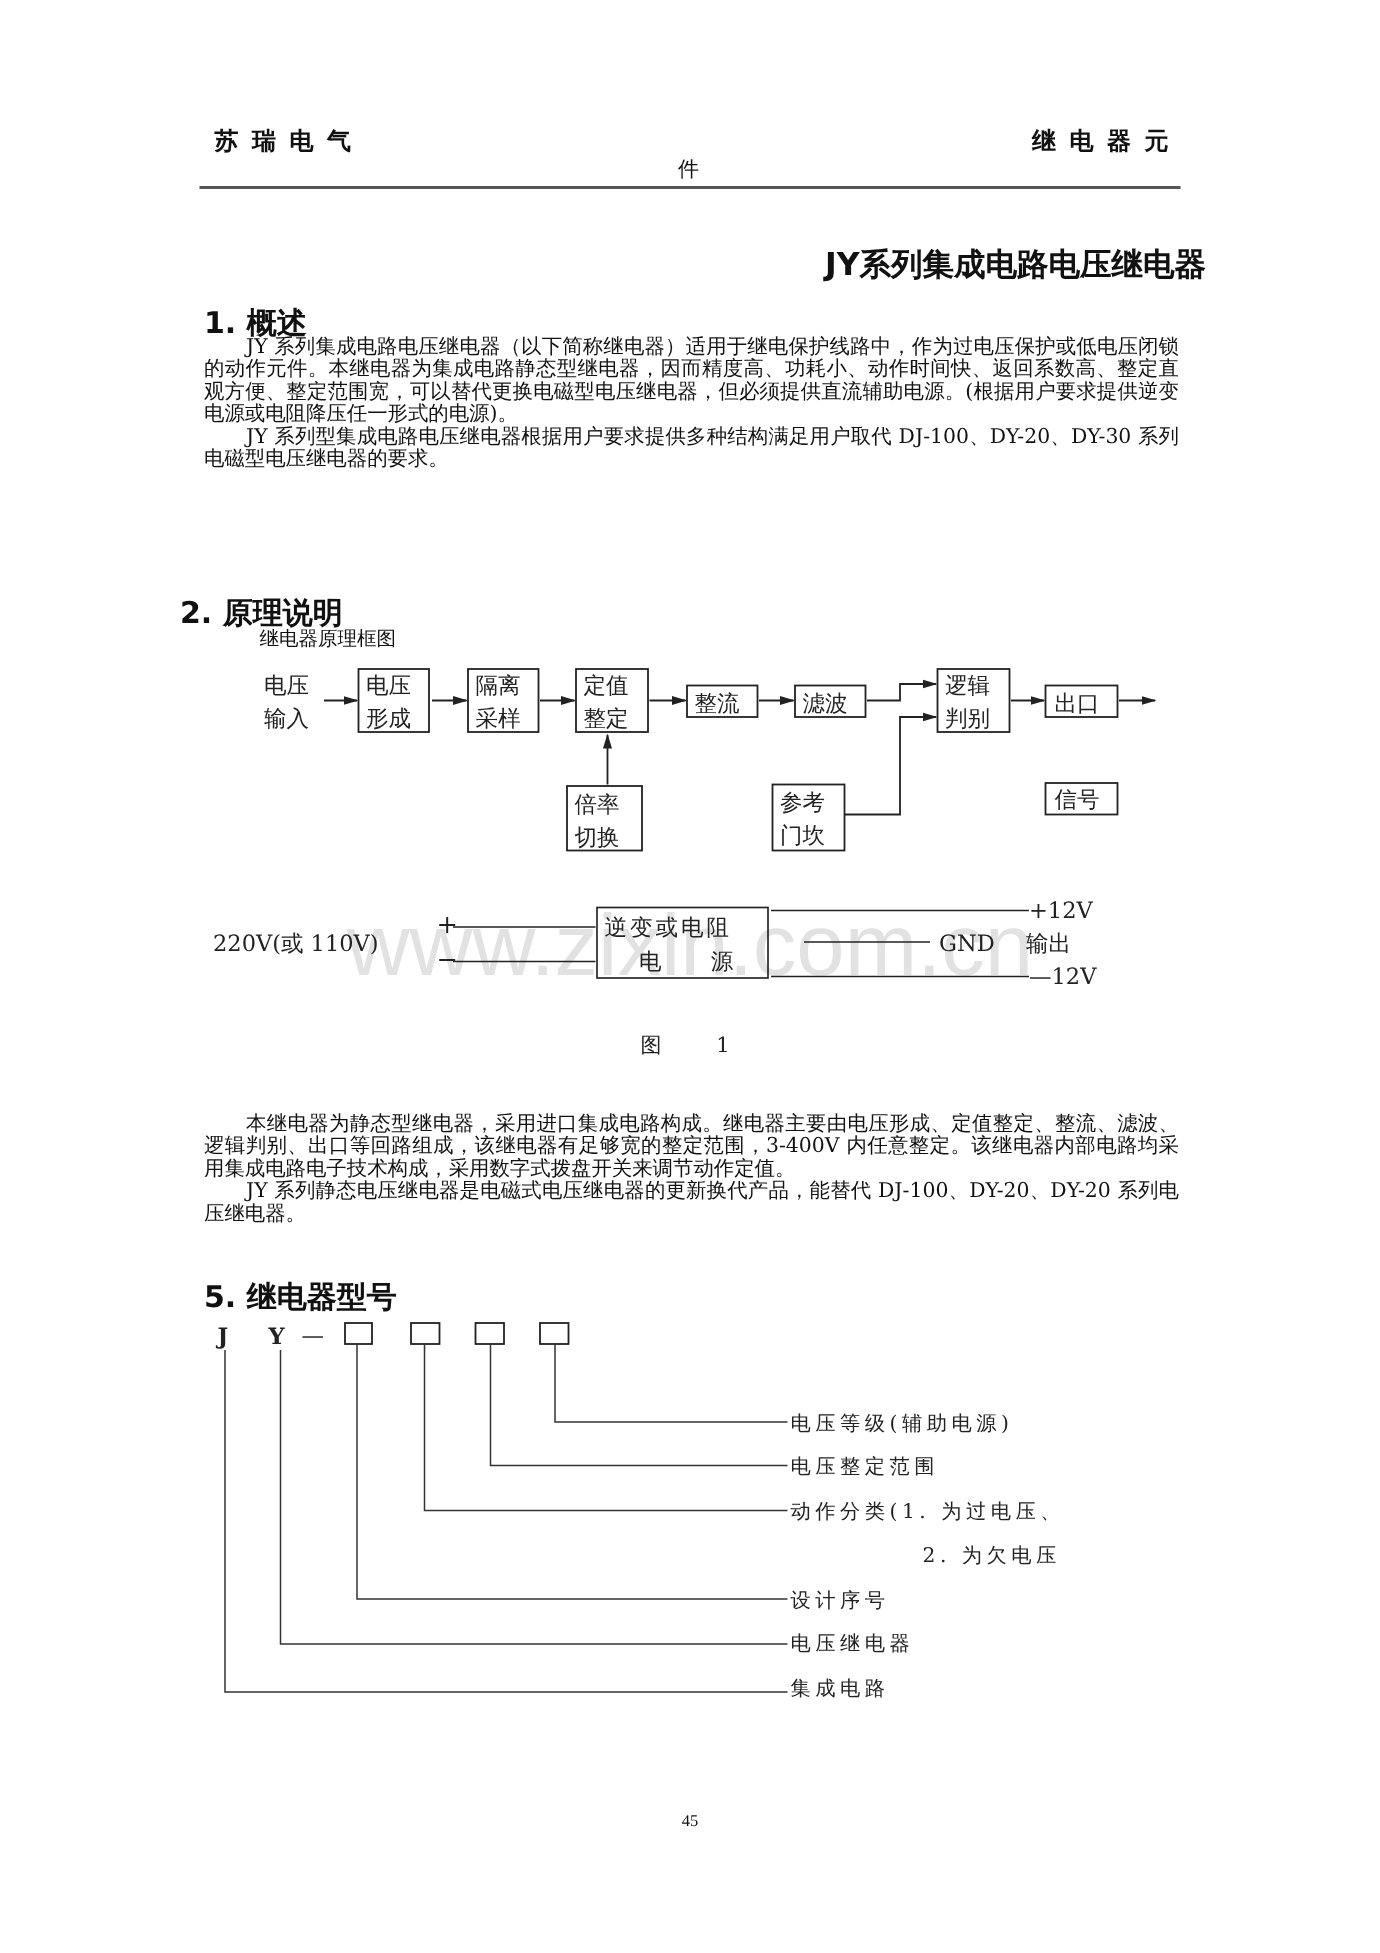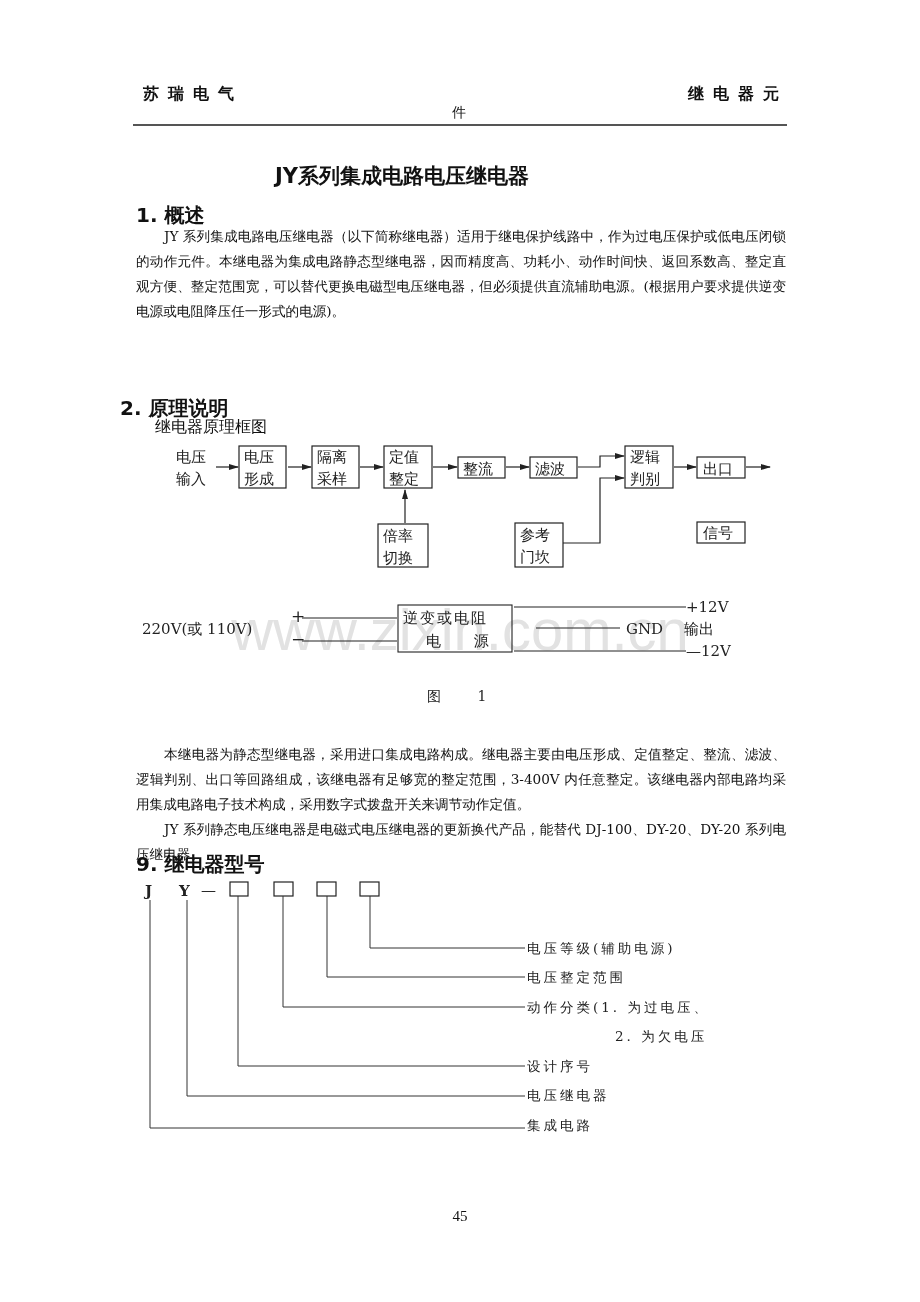--- a/index.html
+++ b/index.html
@@ -1,47 +1,48 @@
 <!DOCTYPE html>
 <html><head>
 <meta charset="utf-8">
 <style>
   html, body { margin:0; padding:0; background:#ffffff; }
   body { width:920px; height:1302px; position:relative; overflow:hidden;
          font-family:"DejaVu Serif","Liberation Serif",serif; color:#111; }
   .abs { position:absolute; white-space:nowrap; }
   .hdr { font-family:"DejaVu Sans","Liberation Sans",sans-serif; font-weight:bold; font-size:16px; letter-spacing:9px; }
   .rule { position:absolute; left:133px; width:654px; top:124px; height:2px; background:#555; }
-  .title { position:absolute; left:0; width:804px; top:162px; text-align:center;
+  .title { position:absolute; left:0; width:804px; top:162px; text-align:right;
            font-family:"DejaVu Sans","Liberation Sans",sans-serif; font-size:21px; font-weight:bold; }
   .h2 { font-family:"DejaVu Sans","Liberation Sans",sans-serif; font-weight:bold; font-size:20px; }
-  .para { position:absolute; left:136px; width:650px; font-size:13.6px; line-height:25px; }
+  .para { position:absolute; left:136px; width:650px; font-size:13.6px; line-height:15px; }
   .para p { margin:0; text-indent:28px; text-align:justify; text-align-last:left; }
   svg text { font-family:"DejaVu Serif","Liberation Serif",serif; }
   .watermark { font-family:"Liberation Sans","DejaVu Sans",sans-serif; }
   .pagenum { position:absolute; left:0; width:920px; text-align:center; top:1208px;
-             font-family:"Liberation Serif",serif; font-size:15px; }
+             font-family:"Liberation Serif",serif; font-size:11px; }
 </style>
 </head>
 <body>
 
 <div class="abs hdr" style="left:143px; top:84px;">苏瑞电气</div>
 <div class="abs hdr" style="left:688px; top:84px;">继电器元</div>
 <div class="abs" style="left:452px; top:104px; font-size:14px; font-family:'DejaVu Sans',sans-serif;">件</div>
 <div class="rule"></div>
 
 <div class="title">JY系列集成电路电压继电器</div>
 
 <div class="abs h2" style="left:136px; top:202px;">1. 概述</div>
 <div class="para" style="top:224px;">
   <p>JY 系列集成电路电压继电器（以下简称继电器）适用于继电保护线路中，作为过电压保护或低电压闭锁的动作元件。本继电器为集成电路静态型继电器，因而精度高、功耗小、动作时间快、返回系数高、整定直观方便、整定范围宽，可以替代更换电磁型电压继电器，但必须提供直流辅助电源。(根据用户要求提供逆变电源或电阻降压任一形式的电源)。</p>
+  <p>JY 系列型集成电路电压继电器根据用户要求提供多种结构满足用户取代 DJ-100、DY-20、DY-30 系列电磁型电压继电器的要求。</p>
 </div>
 
 <div class="abs h2" style="left:120px; top:395px;">2. 原理说明</div>
-<div class="abs" style="left:155px; top:417px; font-size:16px;">继电器原理框图</div>
+<div class="abs" style="left:173px; top:417px; font-size:13px;">继电器原理框图</div>
 
 <svg class="abs" style="left:0; top:0;" width="920" height="720">
   <defs>
     <marker id="arr" markerWidth="10" markerHeight="8" refX="9" refY="4" orient="auto" markerUnits="userSpaceOnUse">
       <path d="M0,1 L10,4 L0,7 Z" fill="#222"></path>
     </marker>
   </defs>
   <g font-size="15" fill="#222" stroke="none">
 
     <text x="176" y="462">电压</text>
@@ -116,21 +117,21 @@
   <g font-size="14" fill="#222">
     <text x="427" y="701" letter-spacing="16">图 1</text>
   </g>
 </svg>
 
 <div class="para" style="top:742px;">
   <p>本继电器为静态型继电器，采用进口集成电路构成。继电器主要由电压形成、定值整定、整流、滤波、逻辑判别、出口等回路组成，该继电器有足够宽的整定范围，3-400V 内任意整定。该继电器内部电路均采用集成电路电子技术构成，采用数字式拨盘开关来调节动作定值。</p>
   <p>JY 系列静态电压继电器是电磁式电压继电器的更新换代产品，能替代 DJ-100、DY-20、DY-20 系列电压继电器。</p>
 </div>
 
-<div class="abs h2" style="left:136px; top:851px;">9. 继电器型号</div>
+<div class="abs h2" style="left:136px; top:851px;">5. 继电器型号</div>
 
 <svg class="abs" style="left:0; top:860px;" width="920" height="290">
   <g transform="translate(0,-860)">
     <g font-size="15" font-weight="bold" fill="#222">
       <text x="145" y="896">J</text>
       <text x="179" y="896">Y</text>
     </g>
     <text x="201" y="895" font-size="15" fill="#222">—</text>
     <g fill="none" stroke="#222" stroke-width="1.2">
       <rect x="230" y="882" width="18" height="14"></rect>

